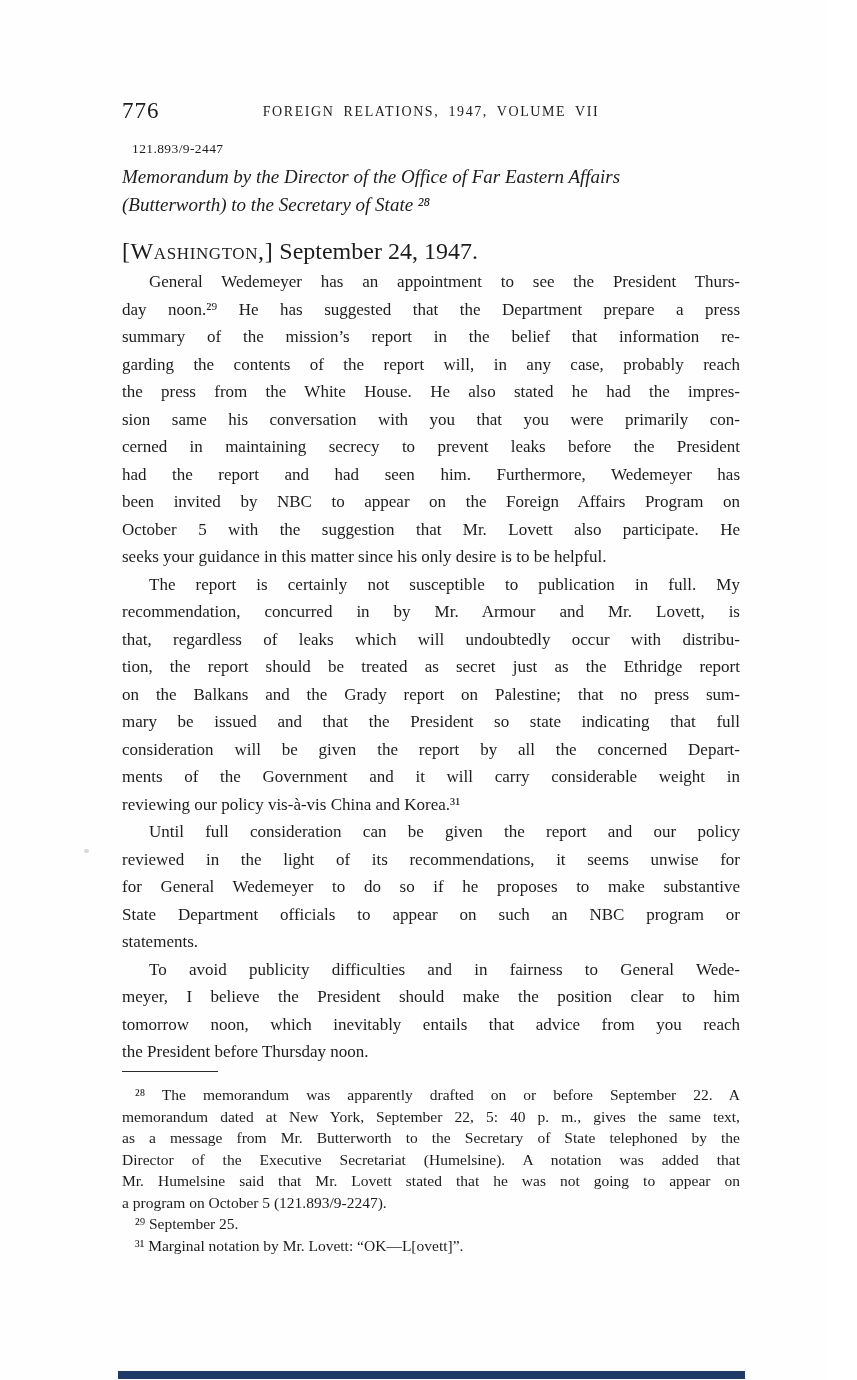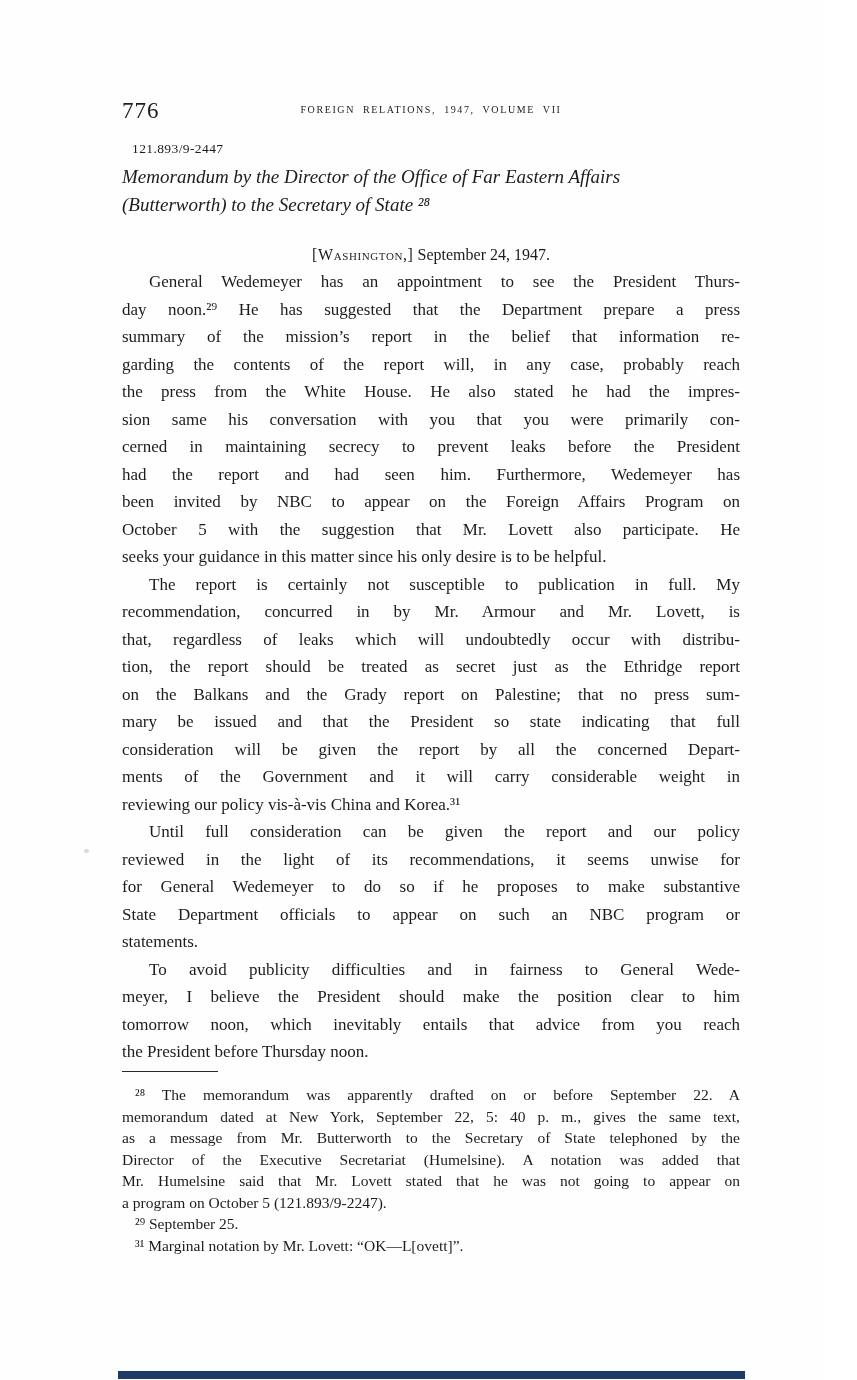--- a/index.html
+++ b/index.html
@@ -4,29 +4,29 @@
 <style>
   html, body { margin:0; padding:0; background:#ffffff; }
   .page {
     position:relative; width:826px; height:1380px; background:#fefefe;
     font-family:"Liberation Serif","DejaVu Serif",serif; color:#1c1c1c;
     overflow:hidden;
   }
   .running-head { position:absolute; top:100px; left:122px; width:618px; height:30px; }
   .pagenum { position:absolute; left:0; top:-2px; font-size:23px; letter-spacing:1px; }
   .volume-title {
-    display:block; text-align:center; font-size:10px; letter-spacing:1.6px;
+    display:block; text-align:center; font-size:14px; letter-spacing:1.6px;
     word-spacing:4px; padding-top:4px;
   }
   .refnum { position:absolute; top:141px; left:132px; font-size:13.5px; letter-spacing:0.4px; }
   .doc-title {
     position:absolute; top:163px; left:122px; width:618px; 
     font-style:italic; font-size:19px; line-height:28px;
   }
-  .dateline { position:absolute; top:246px; left:122px; width:618px; text-align:center; font-size:16px; }
+  .dateline { position:absolute; top:238px; left:122px; width:618px; text-align:left; font-size:24px; }
   .smallcaps { font-variant:small-caps; letter-spacing:0.6px; }
   .body-text { position:absolute; top:268px; left:122px; width:618px; font-size:17px; line-height:27.5px; }
   .para .line { text-align:justify; text-align-last:justify; }
   .para .line.last { text-align-last:auto; }
   .para .line:first-child { text-indent:27px; }
   .fn-rule { position:absolute; top:1071px; left:122px; width:96px; border-top:1.6px solid #2a2a2a; }
   .footnotes { position:absolute; top:1084px; left:122px; width:618px; font-size:15.5px; line-height:21.5px; }
   .fn .line { text-align:justify; text-align-last:justify; }
   .fn .line.last { text-align-last:auto; }
   .fn .line:first-child { text-indent:13px; }

